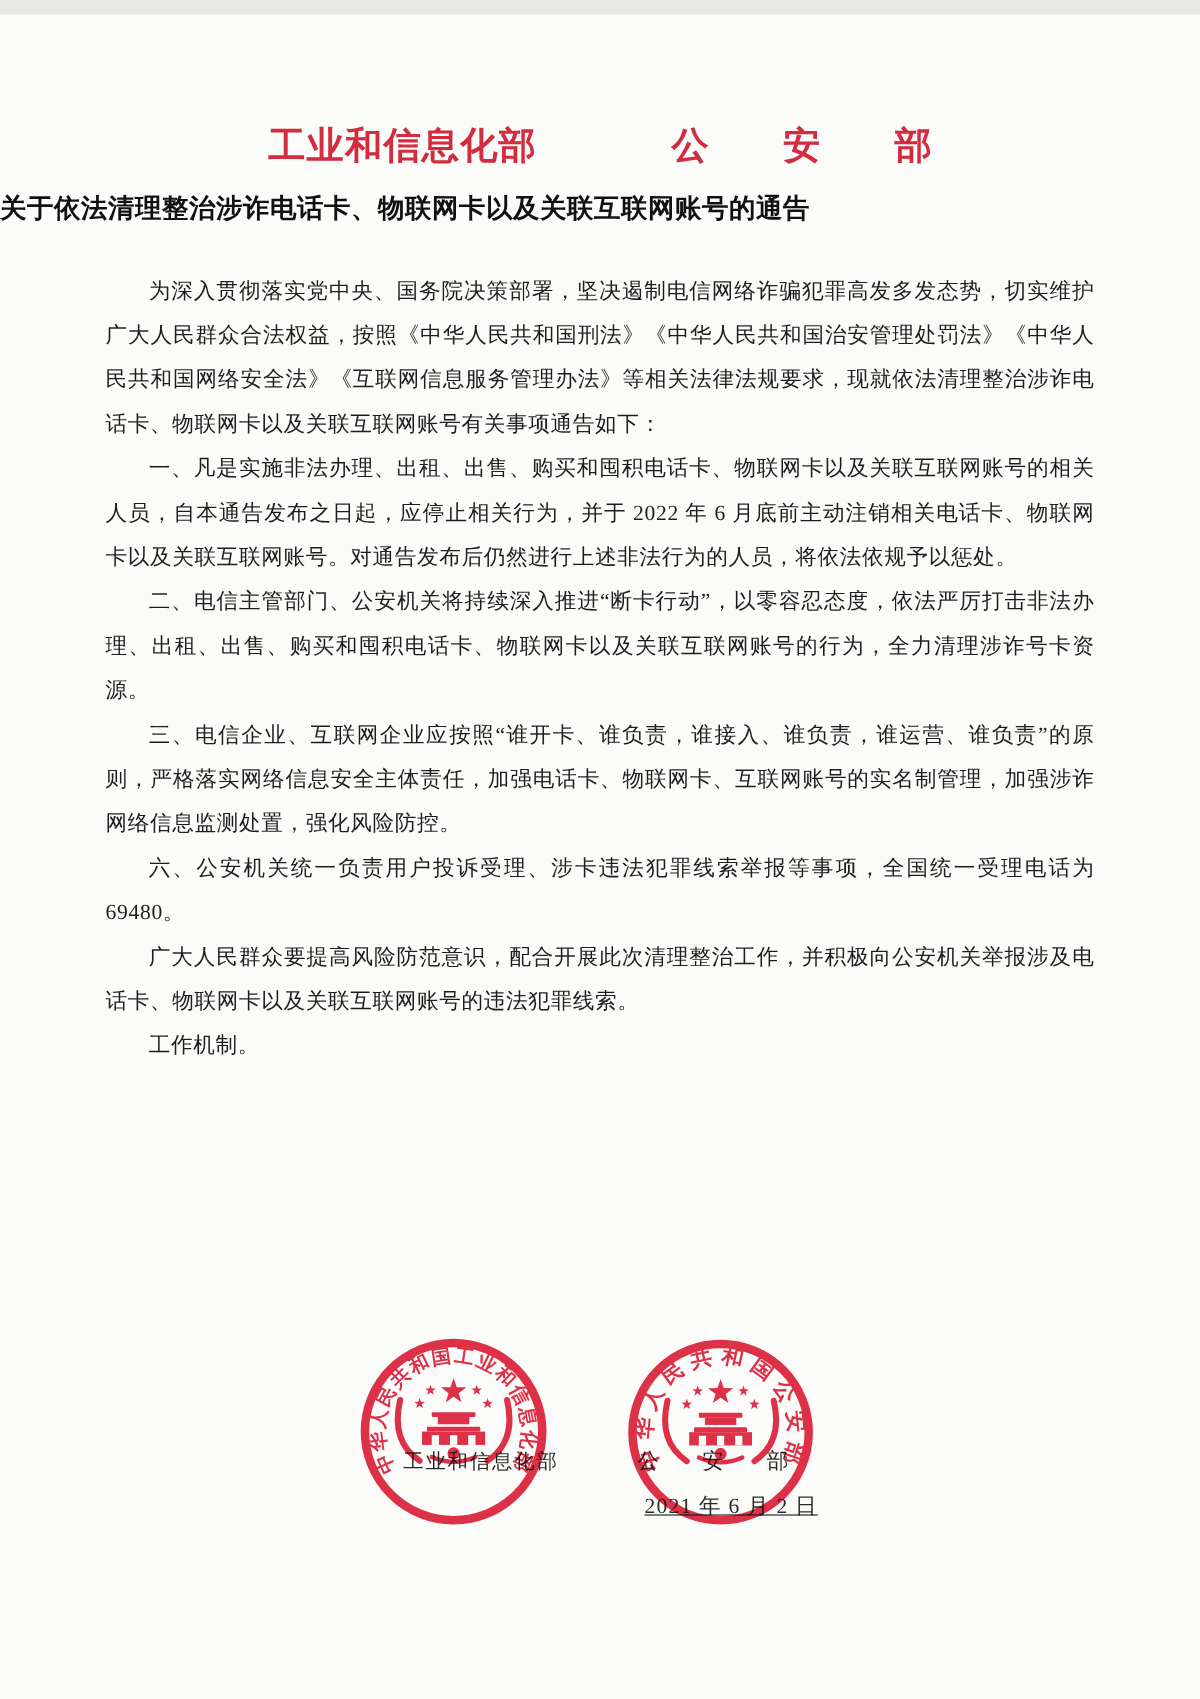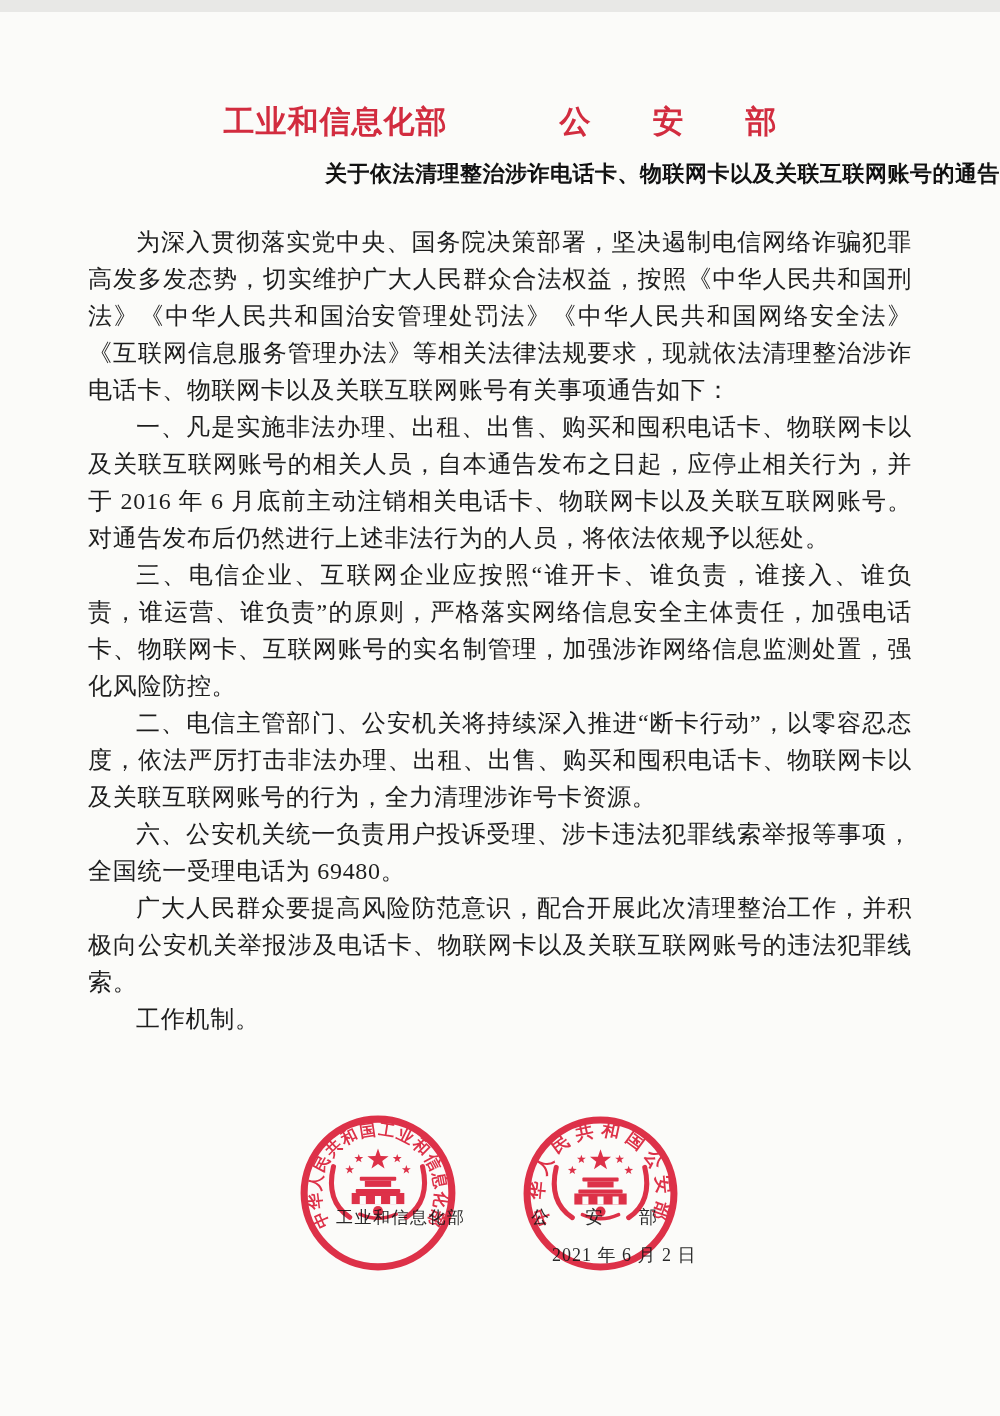--- a/index.html
+++ b/index.html
@@ -27,31 +27,31 @@
     gap:112px;
     color:var(--header-red);
     font-weight:bold;
     font-size:31px;
     line-height:44px;
     letter-spacing:1px;
   }
   .org-right{letter-spacing:2em;text-indent:0;margin-right:-2em;}
   .doc-title{
     margin:14px 0 0 0;
-    text-align:right;
+    text-align:left;
     font-size:22px;
     font-weight:bold;
     color:#111;
     line-height:32px;
     letter-spacing:0.5px;
   }
   .body-text{
     width:824px;
     margin:34px auto 0 auto;
-    font-size:24px;
+    font-size:18px;
     line-height:37px;
     text-align:justify;
     letter-spacing:0.03em;
   }
   .body-text p{
     margin:0;
     text-indent:2em;
   }
   
   .seal{position:absolute;}
@@ -60,21 +60,21 @@
   .seal-right{left:520px;top:1101px;}
   .seal-overlay{
     position:absolute;
     color:rgba(22,22,22,0.92);
     font-size:17px;
     white-space:nowrap;
     font-family:"Liberation Serif","DejaVu Serif",serif;
   }
   .overlay-miit{left:336px;top:1194px;letter-spacing:1.5px;}
   .overlay-mps{left:531px;top:1193px;font-size:18px;letter-spacing:2em;margin-right:-2em;}
-  .overlay-date{left:552px;top:1231px;font-size:18px;letter-spacing:1px;}
+  .overlay-date{left:537px;top:1231px;font-size:18px;letter-spacing:1px;text-decoration:underline;}
   .ring-text{
     font-family:"Liberation Serif","DejaVu Serif",serif;
     font-weight:bold;
     fill:var(--seal-red);
   }
   .ring-left{font-size:16px;letter-spacing:1.5px;}
   .ring-right{font-size:18px;letter-spacing:6px;}
 </style>
 </head>
 <body>
@@ -83,23 +83,23 @@
 
   <div class="header-row">
     <span class="org-left">工业和信息化部</span>
     <span class="org-right">公安部</span>
   </div>
 
   <h1 class="doc-title">关于依法清理整治涉诈电话卡、物联网卡以及关联互联网账号的通告</h1>
 
   <div class="body-text">
     <p>为深入贯彻落实党中央、国务院决策部署，坚决遏制电信网络诈骗犯罪高发多发态势，切实维护广大人民群众合法权益，按照《中华人民共和国刑法》《中华人民共和国治安管理处罚法》《中华人民共和国网络安全法》《互联网信息服务管理办法》等相关法律法规要求，现就依法清理整治涉诈电话卡、物联网卡以及关联互联网账号有关事项通告如下：</p>
-    <p>一、凡是实施非法办理、出租、出售、购买和囤积电话卡、物联网卡以及关联互联网账号的相关人员，自本通告发布之日起，应停止相关行为，并于 2016 年 6 月底前主动注销相关电话卡、物联网卡以及关联互联网账号。对通告发布后仍然进行上述非法行为的人员，将依法依规予以惩处。</p>
+    <p>一、凡是实施非法办理、出租、出售、购买和囤积电话卡、物联网卡以及关联互联网账号的相关人员，自本通告发布之日起，应停止相关行为，并于 2022 年 6 月底前主动注销相关电话卡、物联网卡以及关联互联网账号。对通告发布后仍然进行上述非法行为的人员，将依法依规予以惩处。</p>
+    <p>二、电信主管部门、公安机关将持续深入推进“断卡行动”，以零容忍态度，依法严厉打击非法办理、出租、出售、购买和囤积电话卡、物联网卡以及关联互联网账号的行为，全力清理涉诈号卡资源。</p>
     <p>三、电信企业、互联网企业应按照“谁开卡、谁负责，谁接入、谁负责，谁运营、谁负责”的原则，严格落实网络信息安全主体责任，加强电话卡、物联网卡、互联网账号的实名制管理，加强涉诈网络信息监测处置，强化风险防控。</p>
-    <p>二、电信主管部门、公安机关将持续深入推进“断卡行动”，以零容忍态度，依法严厉打击非法办理、出租、出售、购买和囤积电话卡、物联网卡以及关联互联网账号的行为，全力清理涉诈号卡资源。</p>
     <p>六、公安机关统一负责用户投诉受理、涉卡违法犯罪线索举报等事项，全国统一受理电话为 69480。</p>
     <p>广大人民群众要提高风险防范意识，配合开展此次清理整治工作，并积极向公安机关举报涉及电话卡、物联网卡以及关联互联网账号的违法犯罪线索。</p>
     <p>工作机制。</p>
   </div>
 
   <div class="seal seal-left">
     <svg width="162" height="168" viewBox="0 0 160 166">
       <defs>
         <path id="ring-path-l" d="M 32.2 111 A 57 57 0 1 1 127.8 111" fill="none"></path>
         <path id="star" d="M0 -11 L2.59 -3.56 L10.46 -3.4 L4.18 1.36 L6.47 8.9 L0 4.4 L-6.47 8.9 L-4.18 1.36 L-10.46 -3.4 L-2.59 -3.56 Z"></path>

